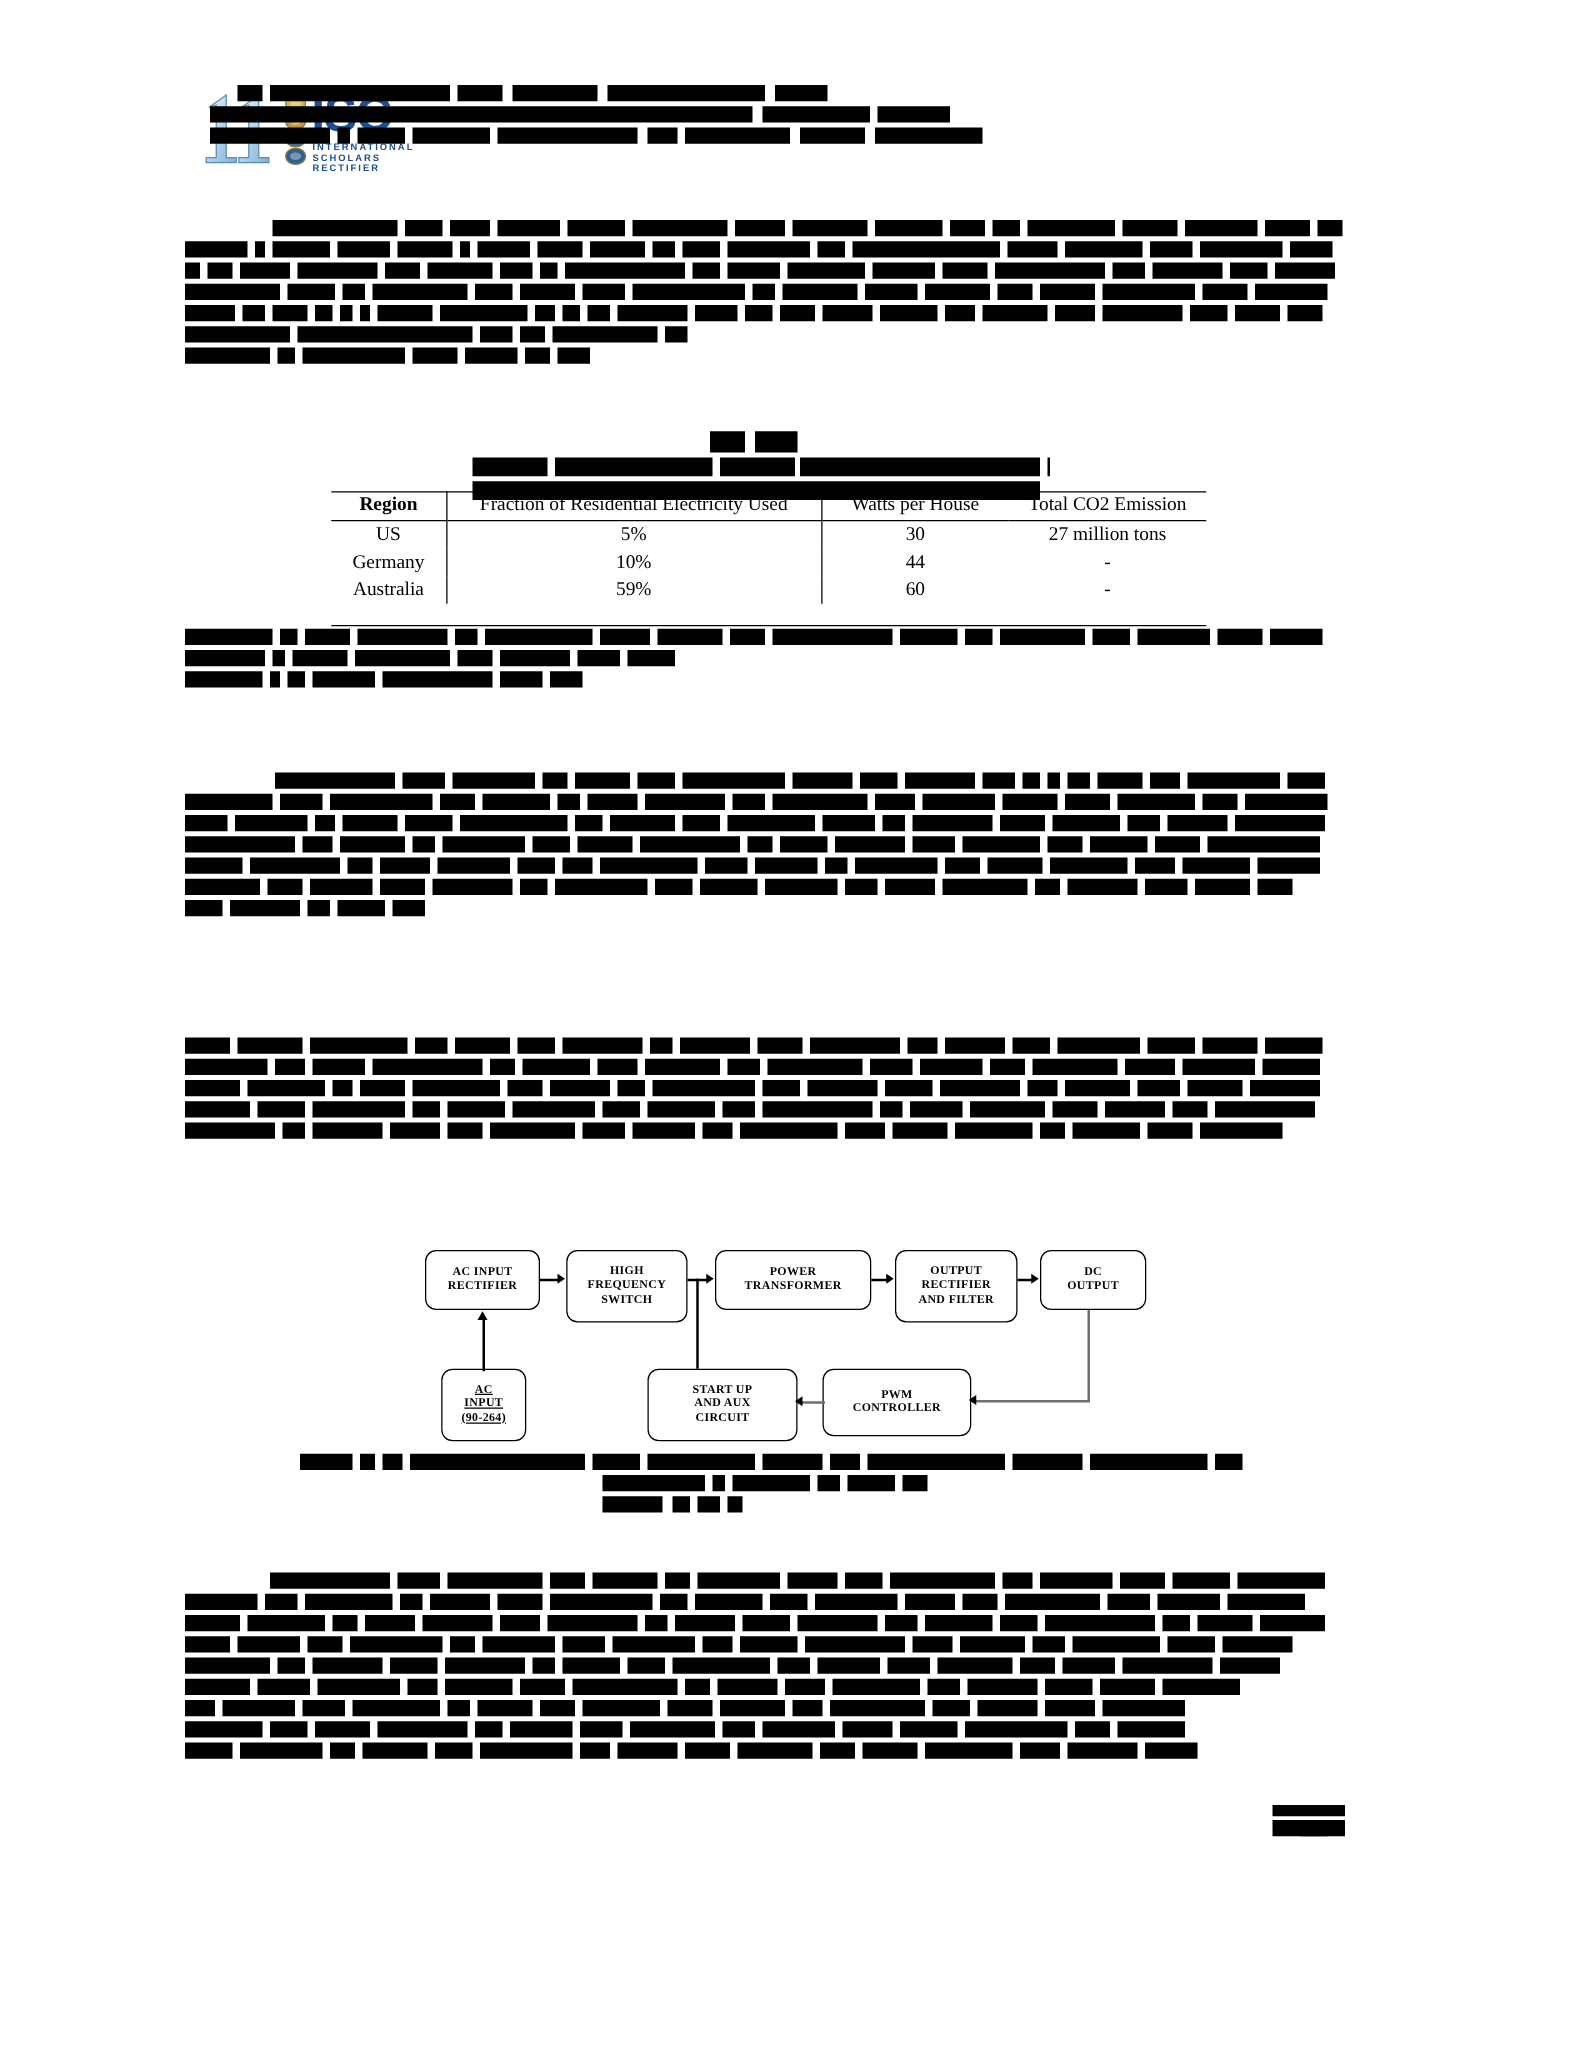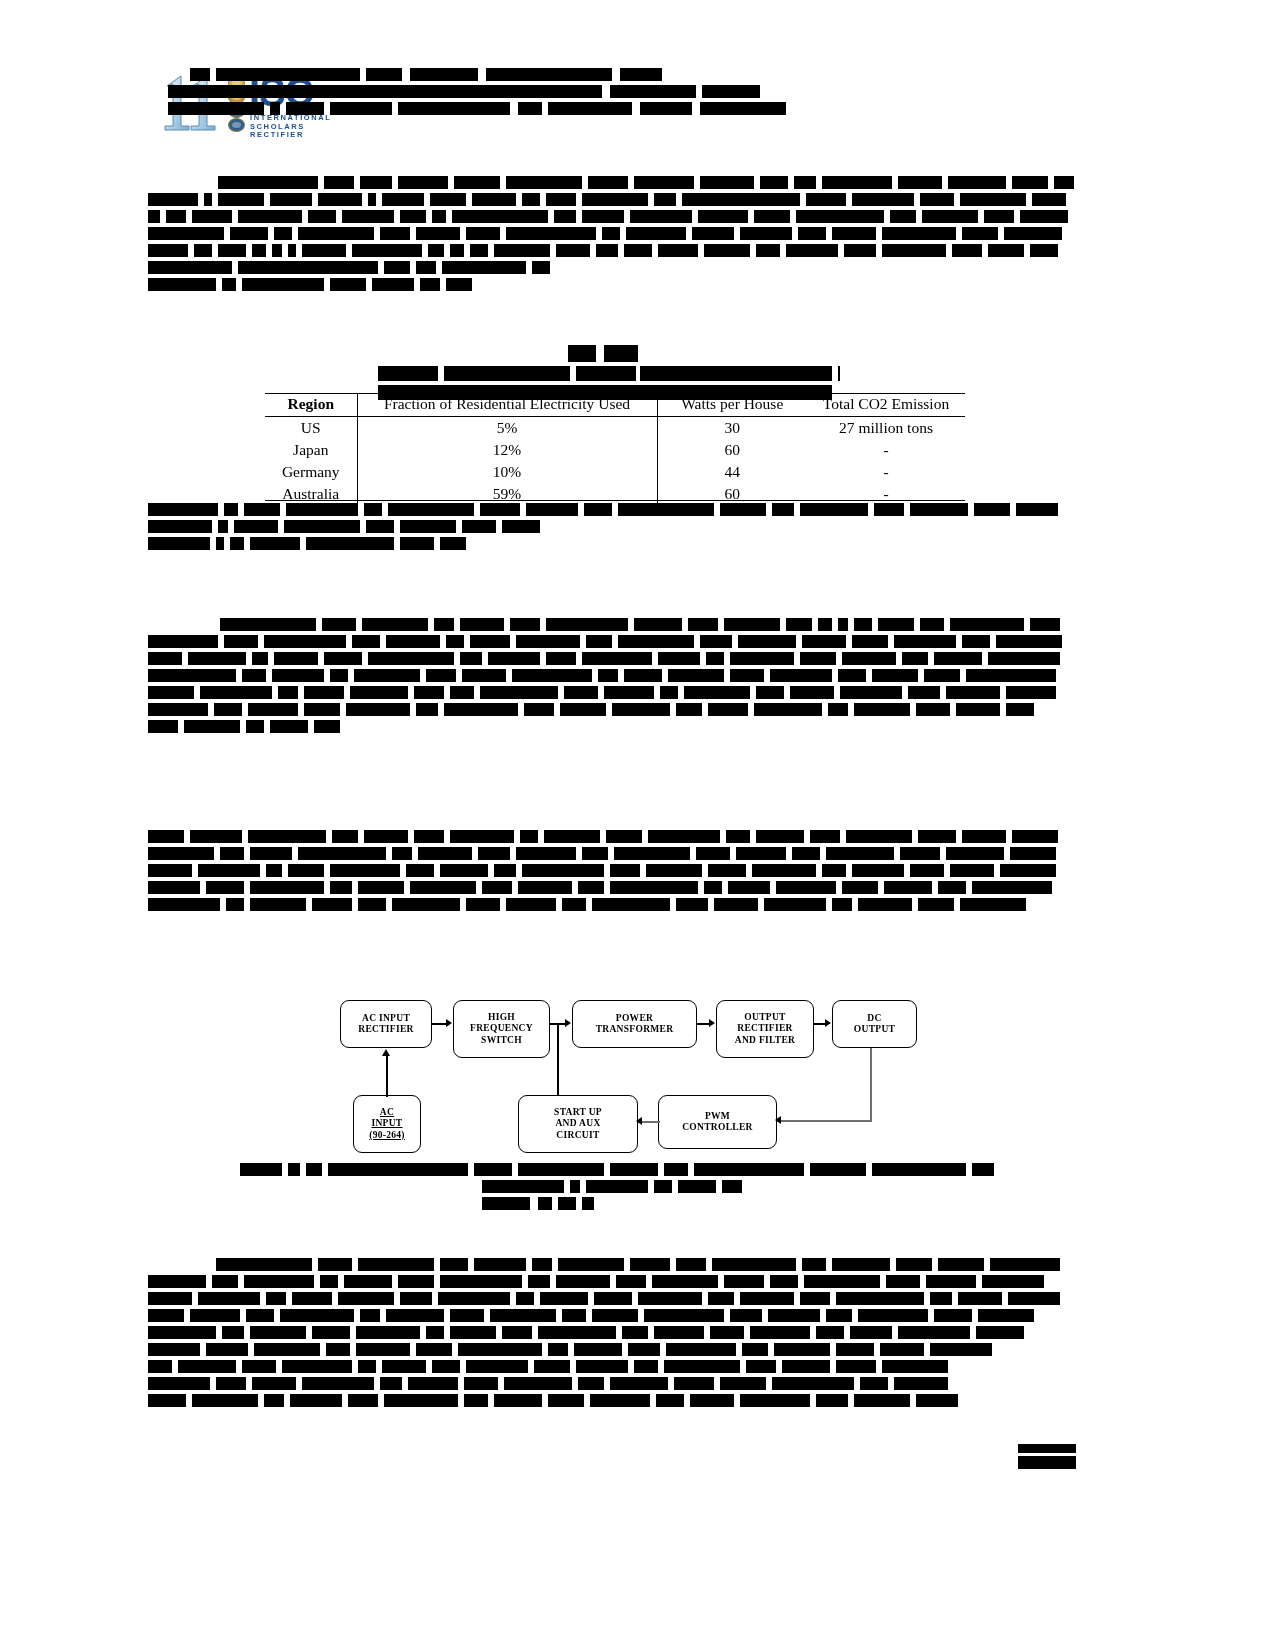--- a/index.html
+++ b/index.html
@@ -289,26 +289,20 @@
         </tr>
       </thead>
       <tbody>
         <tr>
           <td class="c0">US</td>
           <td class="c1">5%</td>
           <td class="c2">30</td>
           <td class="c3">27 million tons</td>
         </tr>
         <tr>
-          <td class="c0">Japan</td>
-          <td class="c1">12%</td>
-          <td class="c2">60</td>
-          <td class="c3">-</td>
-        </tr>
-        <tr>
           <td class="c0">Germany</td>
           <td class="c1">10%</td>
           <td class="c2">44</td>
           <td class="c3">-</td>
         </tr>
         <tr>
           <td class="c0">Australia</td>
           <td class="c1">59%</td>
           <td class="c2">60</td>
           <td class="c3">-</td>

